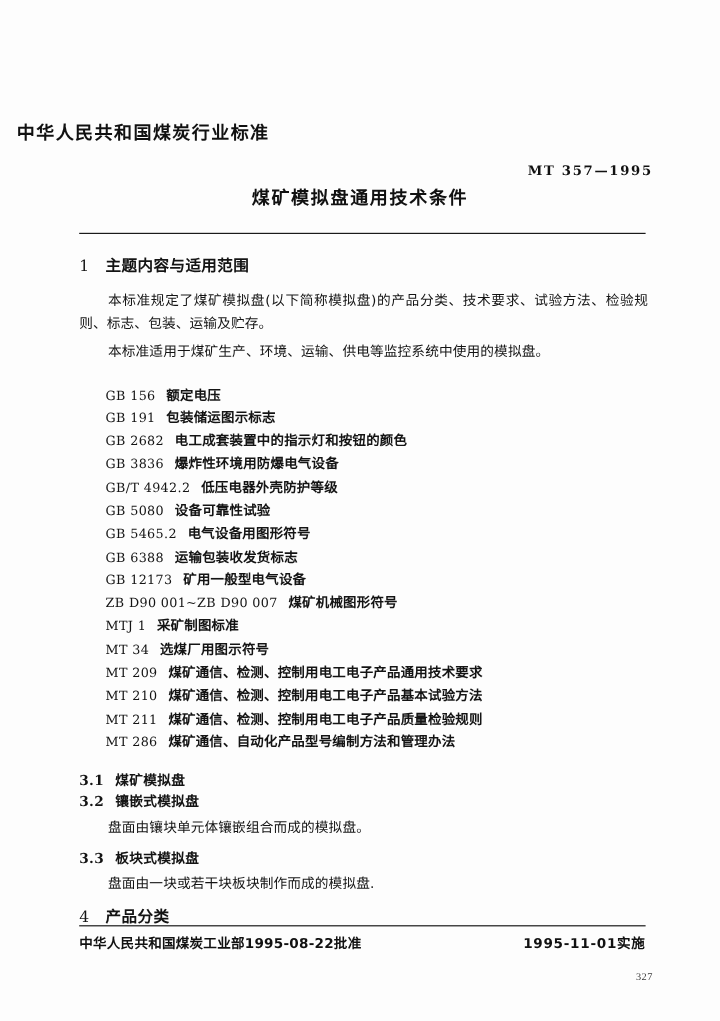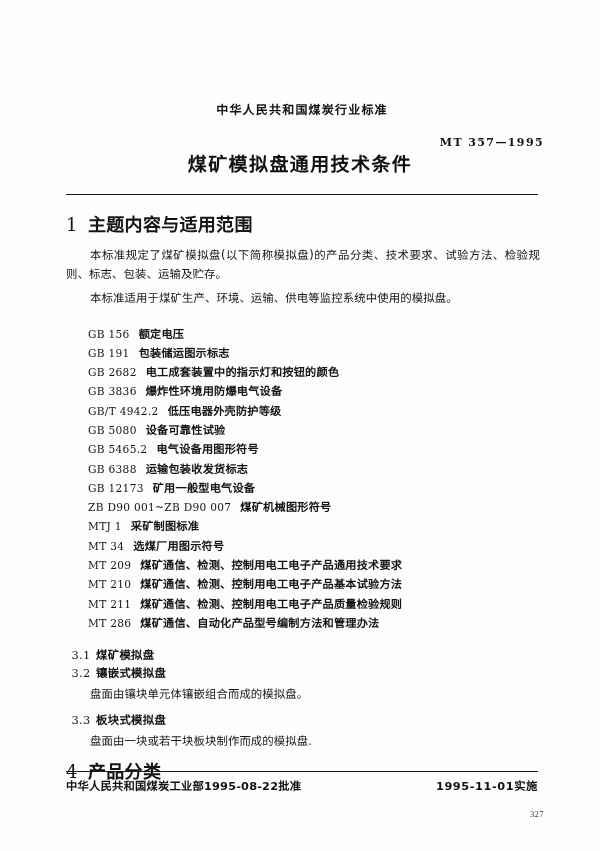--- a/index.html
+++ b/index.html
@@ -22,40 +22,40 @@
   }
 
   
   .header {
     position: absolute;
     left: 0;
     top: 104px;
     width: 600px;
   }
   .std-org {
-    text-align: center;
-    font-size: 12px;
+    text-align: left;
+    font-size: 15px;
     font-weight: bold;
     letter-spacing: 1.2px;
     line-height: 1;
-    padding-left: 4px;
+    padding-left: 14px;
   }
   .std-code {
     position: absolute;
     right: 56px;
     top: 32px;
     font-family: "DejaVu Serif", "Liberation Serif", serif;
     font-size: 11px;
     font-weight: bold;
     letter-spacing: 1.4px;
     white-space: nowrap;
   }
   .std-title {
     text-align: center;
-    font-size: 19px;
+    font-size: 15px;
     font-weight: bold;
     letter-spacing: 1.4px;
     line-height: 1;
     margin-top: 39px;
   }
   .rule-top {
     position: absolute;
     left: 66px;
     top: 194px;
     width: 472px;
@@ -69,35 +69,34 @@
     left: 66px;
     top: 216px;
     width: 474px;
     font-size: 11.4px;
     line-height: 1;
     color: #141414;
   }
 
   .sec-h {
     font-weight: bold;
-    font-size: 18px;
+    font-size: 13px;
     letter-spacing: 0.3px;
     margin: 0 0 12px 0;
     white-space: nowrap;
   }
   .sec-h .num {
     display: inline-block;
     width: 22px;
     font-weight: normal;
     font-family: "DejaVu Serif", "Liberation Serif", serif;
   }
   .sec-h.sub .num {
     width: 30px;
-    font-weight: normal;
-    text-align: center;
+    font-weight: bold;
   }
   .sec-h.sub {
     font-size: 11.4px;
     margin-bottom: 6px;
   }
 
   p.para {
     margin: 0 0 6px 0;
     text-indent: 24px;
     line-height: 18.5px;

